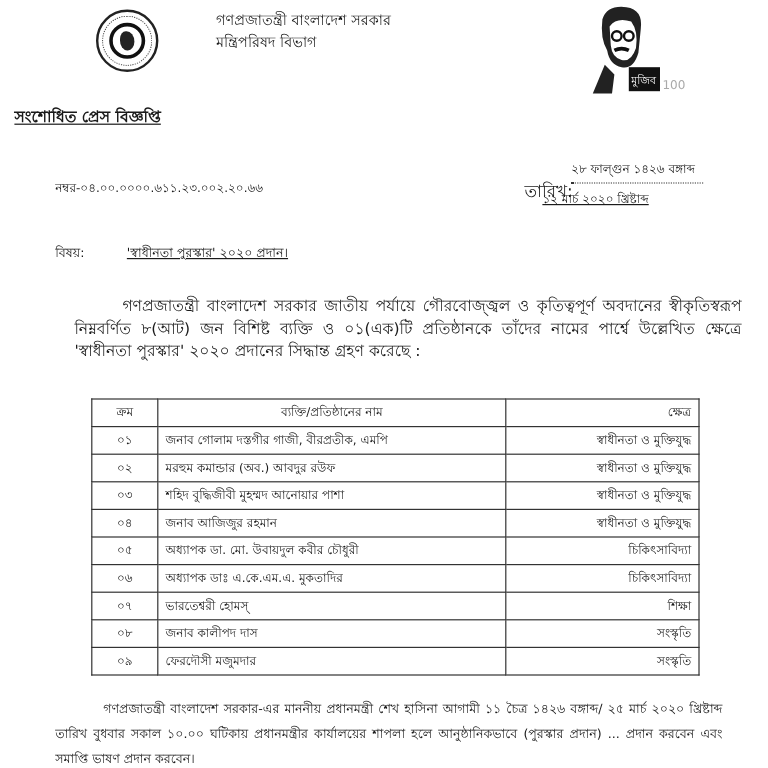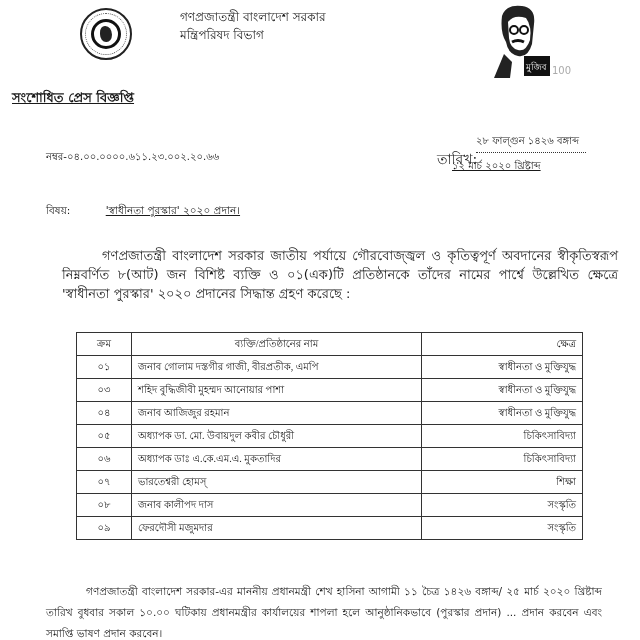--- a/index.html
+++ b/index.html
@@ -22,21 +22,21 @@
   .memo { left:46px; top:149px; font-size:10px; }
   .date-label { left:437px; top:148px; font-size:14px; }
   .date-top { left:476px; top:133px; font-size:10px; }
   .date-dots { left:476px; top:152px; width:110px; border-top:1px dotted #333; }
   .date-bot { left:452px; top:158px; font-size:10px;text-decoration:underline; }
   .subject { left:46px; top:203px; font-size:10.5px; }
   .subject .u { text-decoration:underline;margin-left:32px; }
   .para { left:46px; top:246px; width:556px; font-size:13px; line-height:19px; text-align:justify;margin-left:16px; }
   .para .indent { display:inline-block; width:40px; }
   table.awards { position:absolute; left:76px; top:332px; width:507px; border-collapse:collapse; font-size:10px; }
-  table.awards td, table.awards th { border:1px solid #333; height:22px; padding:0 6px; font-weight:normal;font-family:Liberation Serif, serif; }
+  table.awards td, table.awards th { border:1px solid #333; height:22px; padding:0 6px; font-weight:normal; }
   table.awards .c1 { width:42px; text-align:center; }
   table.awards .c2 { width:277px; text-align:left; }
   table.awards th.c2 { text-align:center; }
   table.awards .c3 { text-align:right; }
   .para2 { left:46px; top:581px; width:556px; font-size:10.5px; line-height:21px; text-align:justify; }
 </style>
 </head>
 <body>
 
 <div class="abs seal">
@@ -90,20 +90,25 @@
       <th class="c3">ক্ষেত্র</th>
     </tr>
   </thead>
   <tbody>
     <tr>
       <td class="c1">০১</td>
       <td class="c2">জনাব গোলাম দস্তগীর গাজী, বীরপ্রতীক, এমপি</td>
       <td class="c3">স্বাধীনতা ও মুক্তিযুদ্ধ</td>
     </tr>
     <tr>
+      <td class="c1">০২</td>
+      <td class="c2">মরহুম কমান্ডার (অব.) আবদুর রউফ</td>
+      <td class="c3">স্বাধীনতা ও মুক্তিযুদ্ধ</td>
+    </tr>
+    <tr>
       <td class="c1">০৩</td>
       <td class="c2">শহিদ বুদ্ধিজীবী মুহম্মদ আনোয়ার পাশা</td>
       <td class="c3">স্বাধীনতা ও মুক্তিযুদ্ধ</td>
     </tr>
     <tr>
       <td class="c1">০৪</td>
       <td class="c2">জনাব আজিজুর রহমান</td>
       <td class="c3">স্বাধীনতা ও মুক্তিযুদ্ধ</td>
     </tr>
     <tr>

